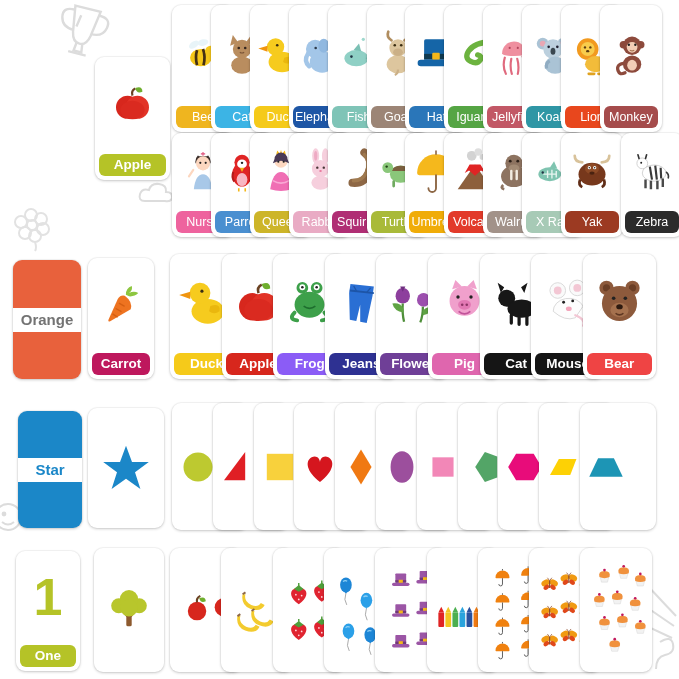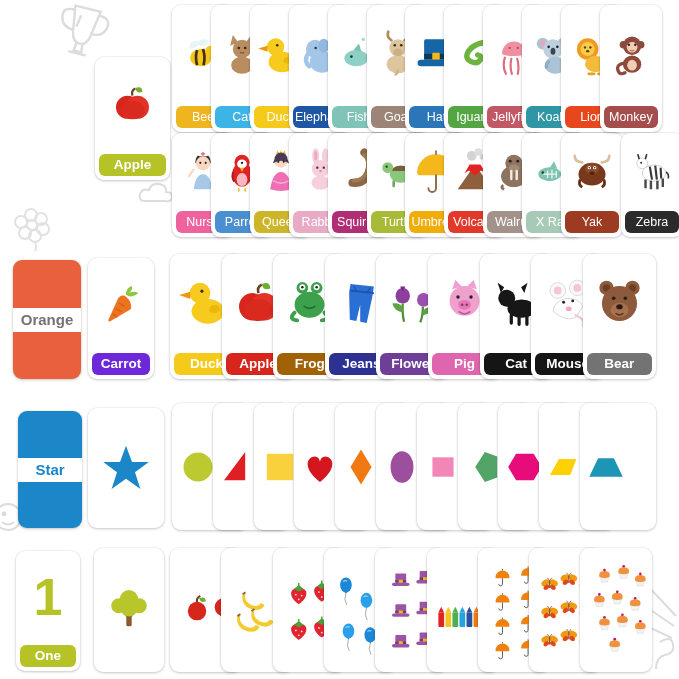--- a/index.html
+++ b/index.html
@@ -86,21 +86,21 @@
   </div>
 
   <div class="card" id="card-carrot" style="left:88px;top:258px;width:66px;height:121px">
     <div class="art" style="left:6px;right:6px;top:8px;bottom:34px">
         <svg viewBox="0 0 100 100" preserveAspectRatio="xMidYMid meet">
           <path d="M57 32 q-8 -2 -13 6 l-17 38 q-2 5 3 3 l38 -22 q4 -14 -11 -25z" fill="#ee7320"></path>
           <path d="M59 30 q0 -12 11 -16 q2 8 -5 13 q9 -5 17 0 q-7 7 -17 6z" fill="#8dc63f"></path>
           <path d="M47 46 l9 5 M41 56 l9 5 M35 66 l8 5" stroke="#d55f12" stroke-width="2.5" stroke-linecap="round"></path>
         </svg>
       </div>
-    <div class="lbl bold" style="background: #6d28d9;">Carrot</div>
+    <div class="lbl bold" style="background: #be185d;">Carrot</div>
   </div>
 
   <div class="card" id="card-star-blue" style="left: 18px; top: 411px; width: 64px; height: 117px; background: rgb(27, 135, 200);">
     <div class="band" style="color: rgb(27, 135, 200);">Star</div>
   </div>
 
   <div class="card" id="card-star-white" style="left:88px;top:408px;width:76px;height:120px">
     <div class="art" style="left:8px;right:8px;top:18px;bottom:18px">
         <svg viewBox="0 0 100 100" preserveAspectRatio="xMidYMid meet">
           <polygon points="50,13 60,40 88,40 65,57 74,85 50,68 26,85 35,57 12,40 40,40" fill="#1b87c8"></polygon>
@@ -476,21 +476,21 @@
             <circle cx="61" cy="26" r="9" fill="#3da04a"></circle>
             <circle cx="39" cy="25" r="4.5" fill="#fff"></circle>
             <circle cx="61" cy="25" r="4.5" fill="#fff"></circle>
             <circle cx="39" cy="25" r="2" fill="#222"></circle>
             <circle cx="61" cy="25" r="2" fill="#222"></circle>
             <ellipse cx="50" cy="52" rx="23" ry="20" fill="#3da04a"></ellipse>
             <path d="M41 54 q9 7 18 0" stroke="#1e6e2e" stroke-width="2.5" fill="none"></path>
             <path d="M27 64 q-10 10 4 12 M73 64 q10 10 -4 12" stroke="#3da04a" stroke-width="6" fill="none" stroke-linecap="round"></path>
           </svg>
         </div>
-        <div class="lbl bold" style="background: #a16207;">Frog</div>
+        <div class="lbl bold" style="background: #8b5cf6;">Frog</div>
       </div>
       <div class="card" style="left: 324.8px; top: 254px; width: 73px; height: 125px; z-index: 13;">
         <div class="art" style="inset: 4px 4px 30px;">
           <svg viewBox="0 0 100 100" preserveAspectRatio="xMidYMid meet">
             <path d="M33 20 l36 4 -2 14 -9 42 -10 -2 0 -26 -6 25 -10 -2 -1 -41z" fill="#2a6fd4"></path>
             <path d="M32 30 l37 4" stroke="#1d55a8" stroke-width="3"></path>
             <path d="M38 23 l5 9 M64 26 l-6 7" stroke="#1d55a8" stroke-width="2"></path>
           </svg>
         </div>
         <div class="lbl bold" style="background: rgb(46, 49, 146);">Jeans</div>
@@ -561,21 +561,21 @@
             <circle cx="30" cy="26" r="5.5" fill="#6b3f26"></circle>
             <circle cx="70" cy="26" r="5.5" fill="#6b3f26"></circle>
             <circle cx="50" cy="50" r="27" fill="#8d5a3c"></circle>
             <ellipse cx="50" cy="60" rx="14" ry="11" fill="#a5714e"></ellipse>
             <circle cx="41" cy="42" r="2.8" fill="#222"></circle>
             <circle cx="59" cy="42" r="2.8" fill="#222"></circle>
             <ellipse cx="50" cy="55" rx="5" ry="4" fill="#2d1a10"></ellipse>
             <path d="M44 65 q6 5 12 0" stroke="#5e3722" stroke-width="2.5" fill="none"></path>
           </svg>
         </div>
-        <div class="lbl bold" style="background: #737373;">Bear</div>
+        <div class="lbl bold" style="background: #ef4444;">Bear</div>
       </div>
       <div class="card" style="left: 172px; top: 403px; width: 76px; height: 127px; z-index: 10;">
         <div class="art" style="left: 4px; top: 42px; width: 44px; height: 44px;">
           <svg viewBox="0 0 100 100" preserveAspectRatio="xMidYMid meet">
             <circle cx="50" cy="50" r="33" fill="#bdc930"></circle>
           </svg>
         </div>
       </div>
       <div class="card" style="left: 212.8px; top: 403px; width: 76px; height: 127px; z-index: 11;">
         <div class="art" style="left: 4px; top: 42px; width: 44px; height: 44px;">

